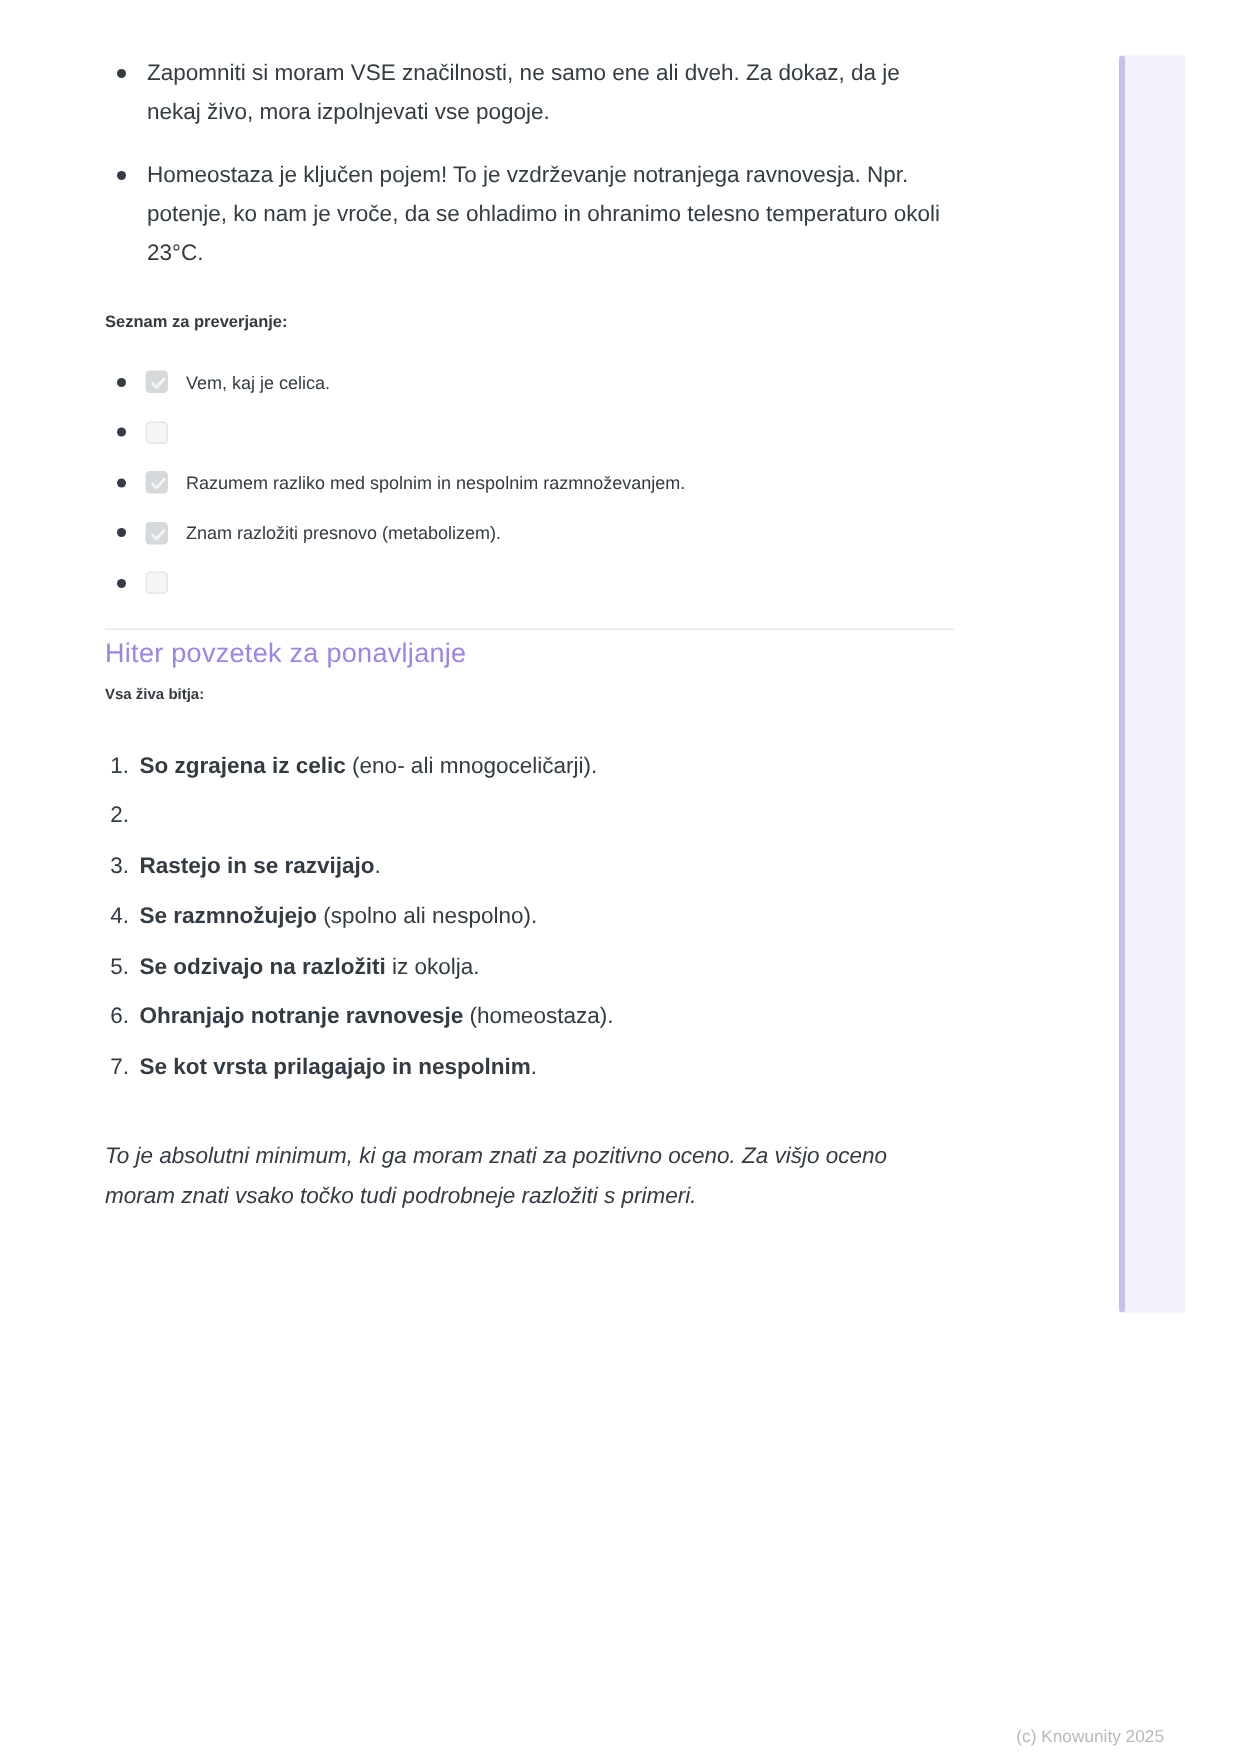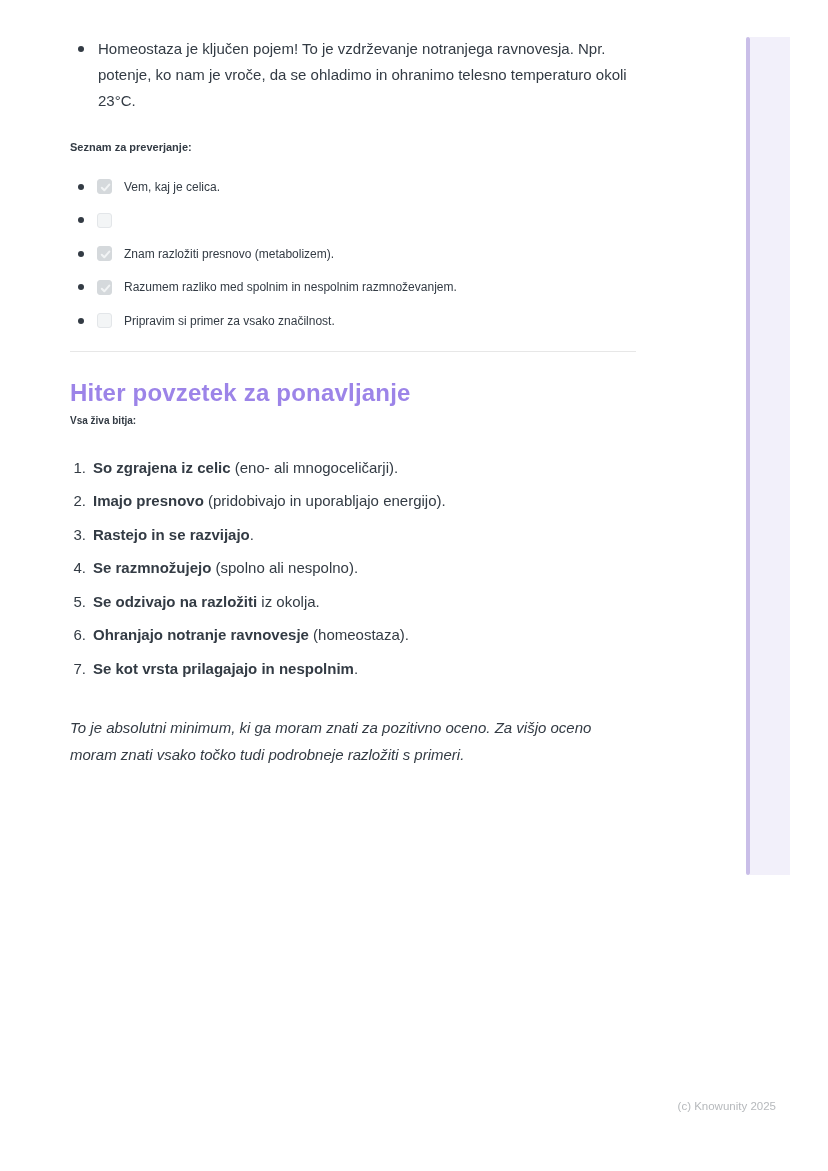--- a/index.html
+++ b/index.html
@@ -76,24 +76,23 @@
     white-space: nowrap;
   }
   
   .divider {
     border: none;
     border-top: 1px solid #e7e7e7;
     margin-top: 13px;
   }
   
   .section-heading {
-    margin-top: 25px;
-    font-size: 24px;
+    font-size: 18px;
     line-height: 31px;
-    font-weight: bold;
+    font-weight: normal;
     color: #9c84e8;
     letter-spacing: 0.2px;
   }
   .subhead2 {
     font-size: 10px;
     font-weight: bold;
     line-height: 26px;
   }
   
   .ol-list { margin-top: 21px; }
@@ -132,34 +131,38 @@
     background: #c9bee8;
     border-radius: 2px;
   }
   .edge-track {
     flex: 1;
     background: #f2f0fa;
   }
   
   .footer {
     position: absolute;
-    top: 1100px;
+    top: 1152px;
     right: 52px;
     font-size: 11.5px;
     color: #b6b9bc;
   }
 </style>
 </head>
 <body>
 
 <div class="page">
 
   <div class="content">
 
     <div>
+      <div class="ul-item">
+        <span class="bullet-dot"></span>
+        <span class="li-text">Zapomniti si moram VSE značilnosti, ne samo ene ali dveh. Za dokaz, da je nekaj živo, mora izpolnjevati vse pogoje.</span>
+      </div>
       <div class="ul-item">
         <span class="bullet-dot"></span>
         <span class="li-text">Homeostaza je ključen pojem! To je vzdrževanje notranjega ravnovesja. Npr. potenje, ko nam je vroče, da se ohladimo in ohranimo telesno temperaturo okoli 23°C.</span>
       </div>
     </div>
 
     <div class="subhead">Seznam za preverjanje:</div>
 
     <div class="checklist">
 
@@ -180,57 +183,55 @@
         </span>
       </div>
 
       <div class="check-row">
         <span class="bullet-dot"></span>
         <span class="checkbox checked">
           <svg width="13" height="13" viewBox="0 0 13 13">
               <path d="M2.8 6.8 L5.3 9.3 L10.3 3.6" stroke="#f2f4f5" stroke-width="2" fill="none" stroke-linecap="round" stroke-linejoin="round"></path>
             </svg>
         </span>
-        <span class="check-label">Znam razložiti presnovo (metabolizem).</span>
+        <span class="check-label">Razumem razliko med spolnim in nespolnim razmnoževanjem.</span>
       </div>
 
       <div class="check-row">
         <span class="bullet-dot"></span>
         <span class="checkbox checked">
           <svg width="13" height="13" viewBox="0 0 13 13">
               <path d="M2.8 6.8 L5.3 9.3 L10.3 3.6" stroke="#f2f4f5" stroke-width="2" fill="none" stroke-linecap="round" stroke-linejoin="round"></path>
             </svg>
         </span>
-        <span class="check-label">Razumem razliko med spolnim in nespolnim razmnoževanjem.</span>
+        <span class="check-label">Znam razložiti presnovo (metabolizem).</span>
       </div>
 
       <div class="check-row">
         <span class="bullet-dot"></span>
         <span class="checkbox">
           
         </span>
-        <span class="check-label">Pripravim si primer za vsako značilnost.</span>
       </div>
 
     </div>
 
     <hr class="divider">
 
     <div class="section-heading">Hiter povzetek za ponavljanje</div>
     <div class="subhead2">Vsa živa bitja:</div>
 
     <div class="ol-list">
 
       <div class="ol-item">
         <span class="ol-num">1.</span>
         <span class="ol-text"><b>So zgrajena iz celic</b><span> (eno- ali mnogoceličarji).</span></span>
       </div>
       <div class="ol-item">
         <span class="ol-num">2.</span>
-        <span class="ol-text"><b>Imajo presnovo</b><span> (pridobivajo in uporabljajo energijo).</span></span>
       </div>
       <div class="ol-item">
         <span class="ol-num">3.</span>
         <span class="ol-text"><b>Rastejo in se razvijajo</b><span>.</span></span>
       </div>
       <div class="ol-item">
         <span class="ol-num">4.</span>
         <span class="ol-text"><b>Se razmnožujejo</b><span> (spolno ali nespolno).</span></span>
       </div>
       <div class="ol-item">

